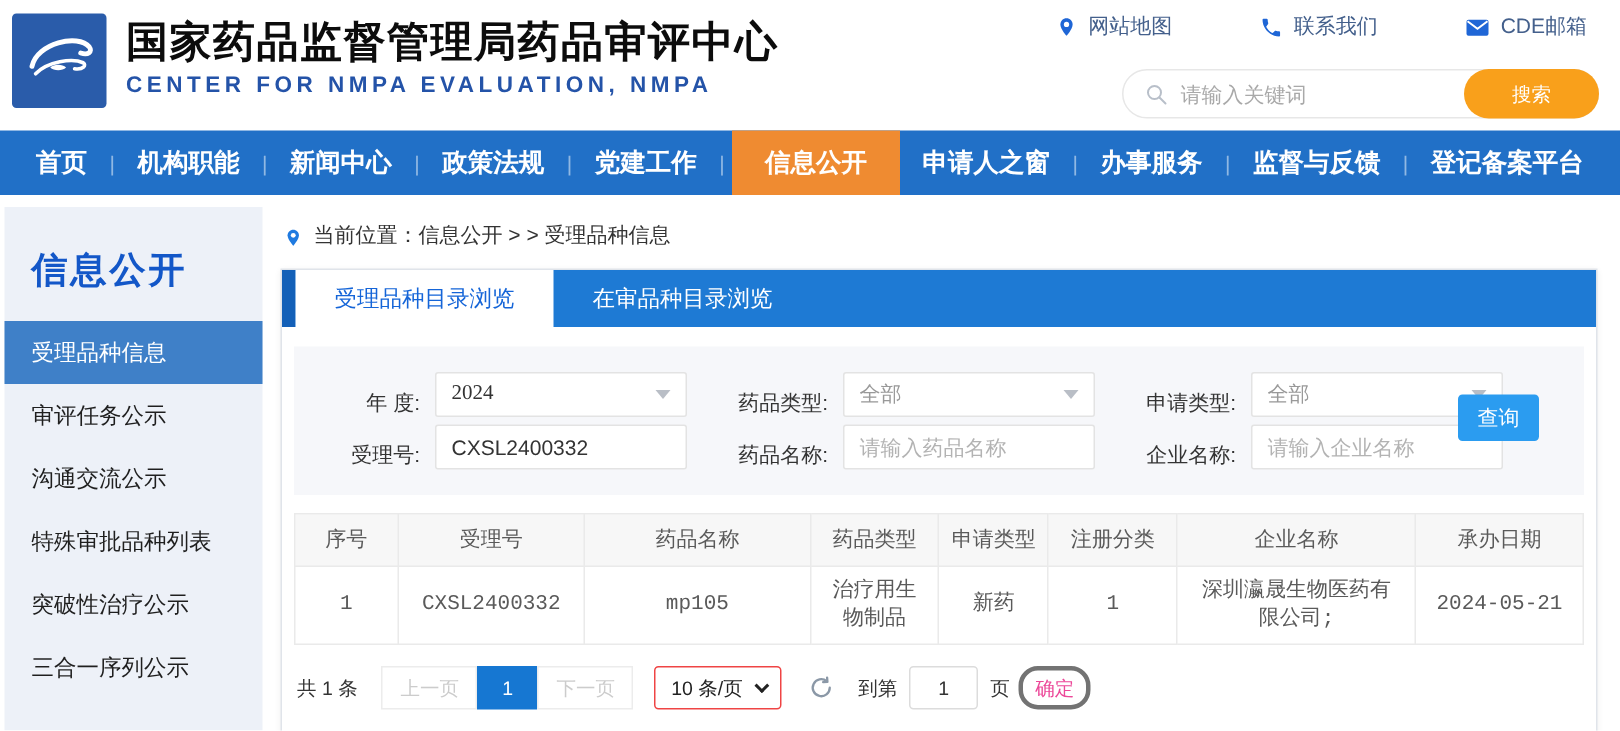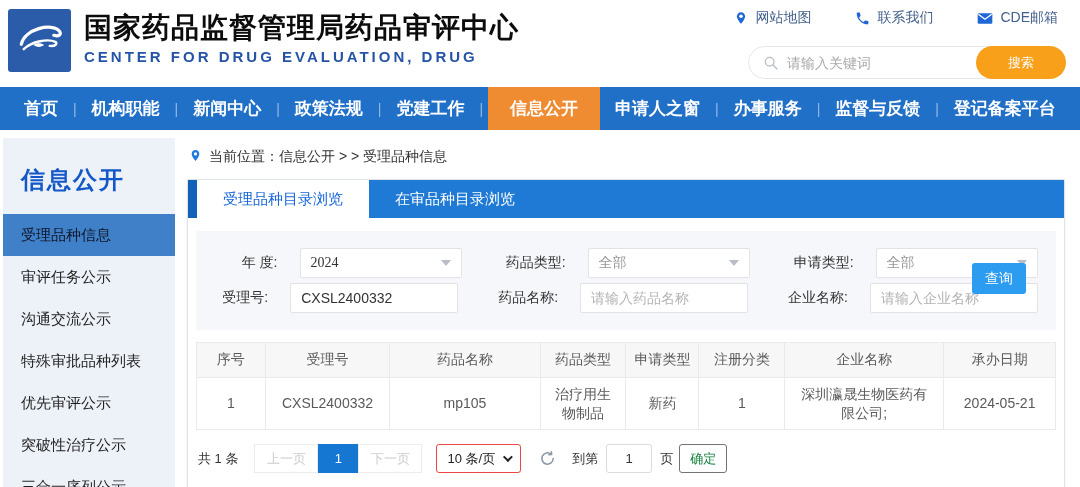--- a/index.html
+++ b/index.html
@@ -7,91 +7,91 @@
   body {
     font-family:"Liberation Sans","DejaVu Sans",sans-serif;
     background:#ffffff; position:relative; overflow:hidden; color:#333;
   }
   
   .header { position:absolute; top:0; left:0; width:1080px; height:87px; background:#fff; }
   .logo { position:absolute; left:8px; top:9px; width:63px; height:63px; background:#2a5caa; border-radius:3px; display:flex; align-items:center; justify-content:center; }
   .title-block { position:absolute; left:84px; top:11px; }
   .site-title { font-size:28px; font-weight:bold; color:#0c0c0c; letter-spacing:1px; line-height:34px; }
   .site-subtitle { font-size:15px; font-weight:bold; color:#2453a8; letter-spacing:3px; margin-top:3px; }
-  .top-links { position:absolute; right:22px; top:9px; display:flex; gap:44px; }
+  .top-links { position:absolute; right:22px; top:9px; display:flex; gap:59px; }
   .top-link { display:flex; align-items:center; gap:7px; font-size:14px; color:#44608c; cursor:pointer; }
   .top-link svg { display:block; }
   .search-row { position:absolute; right:14px; top:46px; width:318px; height:21px; }
   .search-box { width:100%; height:33px; border:1px solid #e7e7e7; border-radius:17px; background:#fff; display:flex; align-items:center; padding:0 96px 0 14px; }
   .search-box input { border:none; outline:none; width:100%; font-size:14px; color:#333; background:transparent; font-family:inherit; }
   .search-box input::placeholder { color:#a9a9a9; }
   .search-btn { position:absolute; right:0; top:0; width:90px; height:33px; background:#f9a01b; border:none; border-radius:17px; color:#fff; font-size:13px; cursor:pointer; font-family:inherit; }
   
   .nav { position:absolute; top:87px; left:0; width:1080px; height:43px; background:#2170c7; display:flex; align-items:stretch; justify-content:space-between; padding:0 14px; }
   .nav-item { display:flex; align-items:center; padding:0 10px; color:#fff; font-size:17px; font-weight:bold; cursor:pointer; white-space:nowrap; }
   .nav-item.active { background:#ef8b31; padding:0 22px; }
   .nav-sep { display:flex; align-items:center; color:rgba(255,255,255,.5); font-size:14px; }
   
   .sidebar { position:absolute; left:3px; top:138px; width:172px; height:349px; background:#edf1f8; }
   .sidebar-title { padding:26px 0 18px 18px; font-size:24px; font-weight:bold; color:#1357c8; letter-spacing:2px; }
   .side-item { padding:0 18px; height:42px; display:flex; align-items:center; font-size:15px; color:#1f1f1f; cursor:pointer; }
-  .side-item.active { background:#3f80c8; color:#0f172a; }
+  .side-item.active { background:#3f80c8; color:#ffffff; }
   
   .main { position:absolute; left:187px; top:138px; width:878px; }
-  .breadcrumb { display:flex; align-items:flex-start; gap:7px; font-size:14px; color:#333; margin:10px 0 13px 2px; }
+  .breadcrumb { display:flex; align-items:flex-end; gap:7px; font-size:14px; color:#333; margin:10px 0 13px 2px; }
   .panel { border:1px solid #e0e4ea; background:#fff; box-shadow:0 1px 4px rgba(0,0,0,.06); border-radius:0 0 4px 4px; }
   .tabbar { height:38px; background:#1e7ad4; display:flex; align-items:stretch; }
   .tab-lead { width:9px; background:#1360b8; }
   .tab { display:flex; align-items:center; padding:0 26px; font-size:15px; font-weight:normal; color:#fff; cursor:pointer; }
   .tab.active { background:#fff; color:#1565d8; }
   .panel-body { padding:13px 8px 0 8px; }
   
   .filterbox { background:#f6f7fa; padding:12px 18px; position:relative; }
-  .filter-row { display:flex; align-items:center; margin:5px 0;gap:12px; }
+  .filter-row { display:flex; align-items:flex-end; margin:5px 0; }
   .f-label { width:66px; text-align:right; font-size:14px; color:#333; margin-right:10px; white-space:nowrap; }
   .f-label.second { margin-left:28px; }
   .select, .f-input { width:168px; height:30px; background:#fff; border:1px solid #e3e3e3; border-radius:2px; font-size:14px; }
   .select { display:flex; align-items:center; justify-content:space-between; padding:0 10px; cursor:pointer;font-family:Liberation Serif, serif; }
   .select .val { color:#333; } .select .val.muted { color:#999; }
   .caret { width:0; height:0; border-left:5px solid transparent; border-right:5px solid transparent; border-top:6px solid #b9bec6; }
   .f-input { padding:0 10px; outline:none; color:#333; font-family:inherit; }
   .f-input::placeholder { color:#b3b3b3; }
   .query-btn { position:absolute; right:30px; top:32px; width:54px; height:31px; background:#2b9cf0; border:none; border-radius:3px; color:#fff; font-size:14px; cursor:pointer; font-family:inherit; }
   
   table { width:100%; border-collapse:collapse; margin-top:12px; table-layout:fixed; }
-  th, td { border:1px solid #eaeaea; text-align:center; font-size:14px; font-weight:normal; }
+  th, td { border:1px solid #eaeaea; text-align:center; font-size:14px; font-weight:normal;font-family:Liberation Mono, monospace; }
   th { background:#f7f7f7; color:#5a5a5a; height:35px; }
   td { color:#5a5a5a; height:52px; padding:4px 12px; line-height:19px; }
   col.c0{width:8%} col.c1{width:14.5%} col.c2{width:17.5%} col.c3{width:10%} col.c4{width:8.5%} col.c5{width:10%} col.c6{width:18.5%} col.c7{width:13%}
   
   .pagination { display:flex; align-items:center; margin:14px 0 16px 2px; font-size:13px; color:#333; padding-bottom:2px; }
   .pg-total { margin-right:16px; }
   .pg-btn { min-width:64px; height:29px; border:1px solid #ececec; background:#fff; color:#ccc; font-size:13px; display:flex; align-items:center; justify-content:center; cursor:default; }
   .pg-num { width:40px; height:29px; background:#1677d2; color:#fff; display:flex; align-items:center; justify-content:center; font-size:13px; cursor:pointer; }
   .pg-size { margin-left:14px; height:29px; border:1px solid #ef4444; border-radius:3px; background:#fff; display:flex; align-items:center; gap:8px; padding:0 10px; cursor:pointer; font-size:13px; color:#222; }
   .chev { width:7px; height:7px; border-right:2px solid #222; border-bottom:2px solid #222; transform:rotate(45deg) translateY(-2px); }
   .refresh { margin-left:18px; cursor:pointer; display:flex; align-items:center; }
   .goto-label { margin-left:16px; }
   .goto-input { width:46px; height:29px; border:1px solid #dcdcdc; border-radius:3px; text-align:center; font-size:13px; outline:none; margin:0 8px; font-family:inherit; color:#333; }
-  .confirm-btn { width:48px; height:29px; border:1px solid #737373; border-radius:3px; background:#fff; font-size:13px; color:#15803d; cursor:pointer; margin-left:6px; font-family:inherit; }
+  .confirm-btn { width:48px; height:29px; border:3px solid #737373; border-radius:13px; background:#fff; font-size:13px; color:#ec4899; cursor:pointer; margin-left:6px; font-family:inherit; }
 </style>
 </head>
 <body>
 
 <div class="header">
   <div class="logo">
     <svg width="52" height="52" viewBox="0 0 64 64">
       <path d="M9 36 C13 17, 47 9, 56 20 C59 24, 55 27, 49 25" fill="none" stroke="#fff" stroke-width="4" stroke-linecap="round"></path>
       <path d="M12 42 C22 32, 42 29, 51 33 C54 35, 51 39, 44 38" fill="none" stroke="#fff" stroke-width="3" stroke-linecap="round"></path>
       <path d="M24 37 c3 -3 10 -3 13 0 c-3 3 -10 3 -13 0 z" fill="#fff"></path>
     </svg>
   </div>
   <div class="title-block">
     <div class="site-title">国家药品监督管理局药品审评中心</div>
-    <div class="site-subtitle">CENTER FOR DRUG EVALUATION, DRUG</div>
+    <div class="site-subtitle">CENTER FOR NMPA EVALUATION, NMPA</div>
   </div>
 
   <div class="top-links">
     <div class="top-link">
       <svg width="14" height="16" viewBox="0 0 24 24">
           <path d="M12 2C8.1 2 5 5.1 5 9c0 5.2 7 13 7 13s7-7.8 7-13c0-3.9-3.1-7-7-7z" fill="#1f66d6"></path>
           <circle cx="12" cy="9" r="3" fill="#fff"></circle>
         </svg>
       <span>网站地图</span>
     </div>
@@ -142,21 +142,20 @@
     <span class="nav-sep">|</span>
   <div class="nav-item">登记备案平台</div>
 </div>
 
 <div class="sidebar">
   <div class="sidebar-title">信息公开</div>
   <div class="side-item active">受理品种信息</div>
   <div class="side-item">审评任务公示</div>
   <div class="side-item">沟通交流公示</div>
   <div class="side-item">特殊审批品种列表</div>
-  <div class="side-item">优先审评公示</div>
   <div class="side-item">突破性治疗公示</div>
   <div class="side-item">三合一序列公示</div>
 </div>
 
 <div class="main">
   <div class="breadcrumb">
     <svg width="13" height="15" viewBox="0 0 24 24">
         <path d="M12 2C8.1 2 5 5.1 5 9c0 5.2 7 13 7 13s7-7.8 7-13c0-3.9-3.1-7-7-7z" fill="#1f7ae0"></path>
         <circle cx="12" cy="9" r="3" fill="#fff"></circle>
       </svg>

